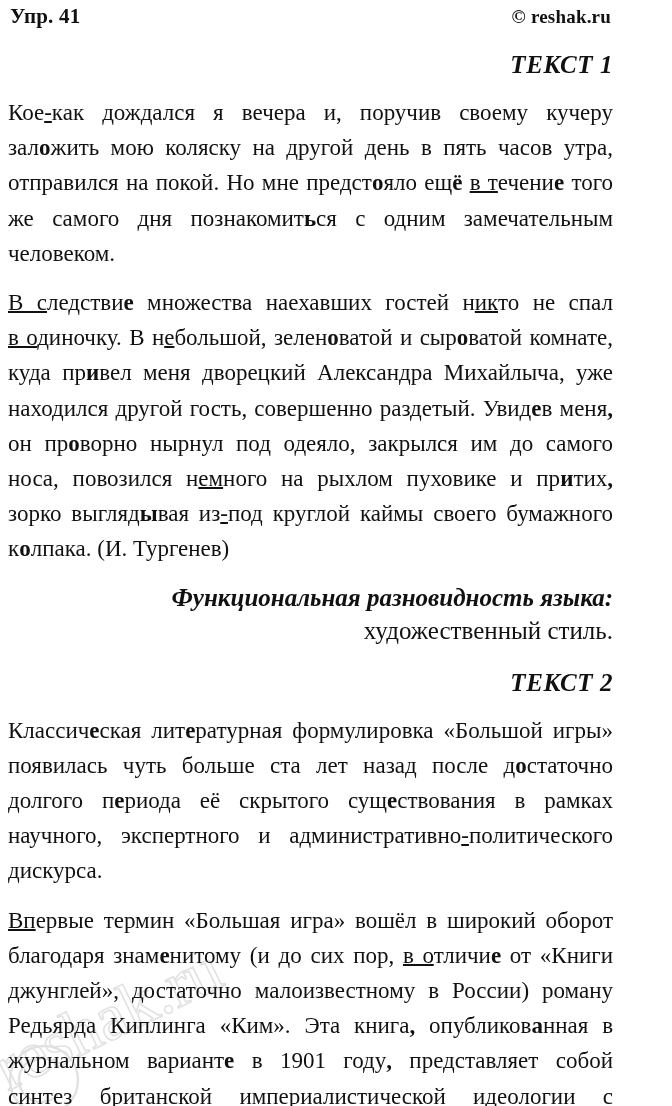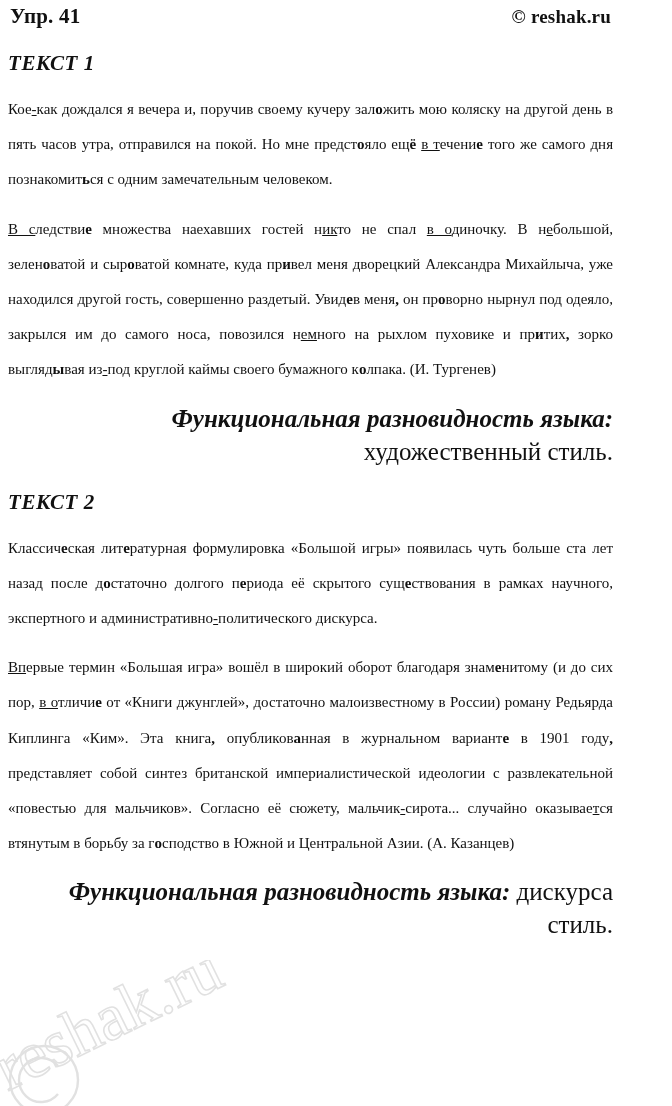--- a/index.html
+++ b/index.html
@@ -54,33 +54,33 @@
   }
   .copyright {
     font-size: 19px;
     letter-spacing: .2px;
     white-space: nowrap;
     font-weight: bold;
   }
 
   
   .text-heading {
-    text-align: left;
+    text-align: right;
     font-weight: bold;
     font-style: italic;
-    font-size: 21px;
+    font-size: 25px;
     letter-spacing: .6px;
     margin: 22px 0 16px 0;
   }
   .text-heading.second { }
 
   
   p.body {
     margin: 0 0 14px 0;
-    font-size: 15px;
+    font-size: 23px;
     line-height: 35.2px;
     text-align: justify;
     text-justify: inter-word;
     hyphens: none;
   }
 
   
   b, .b { font-weight: bold; }
   .u { text-decoration: underline; text-underline-offset: 1px; }
   .src { }

